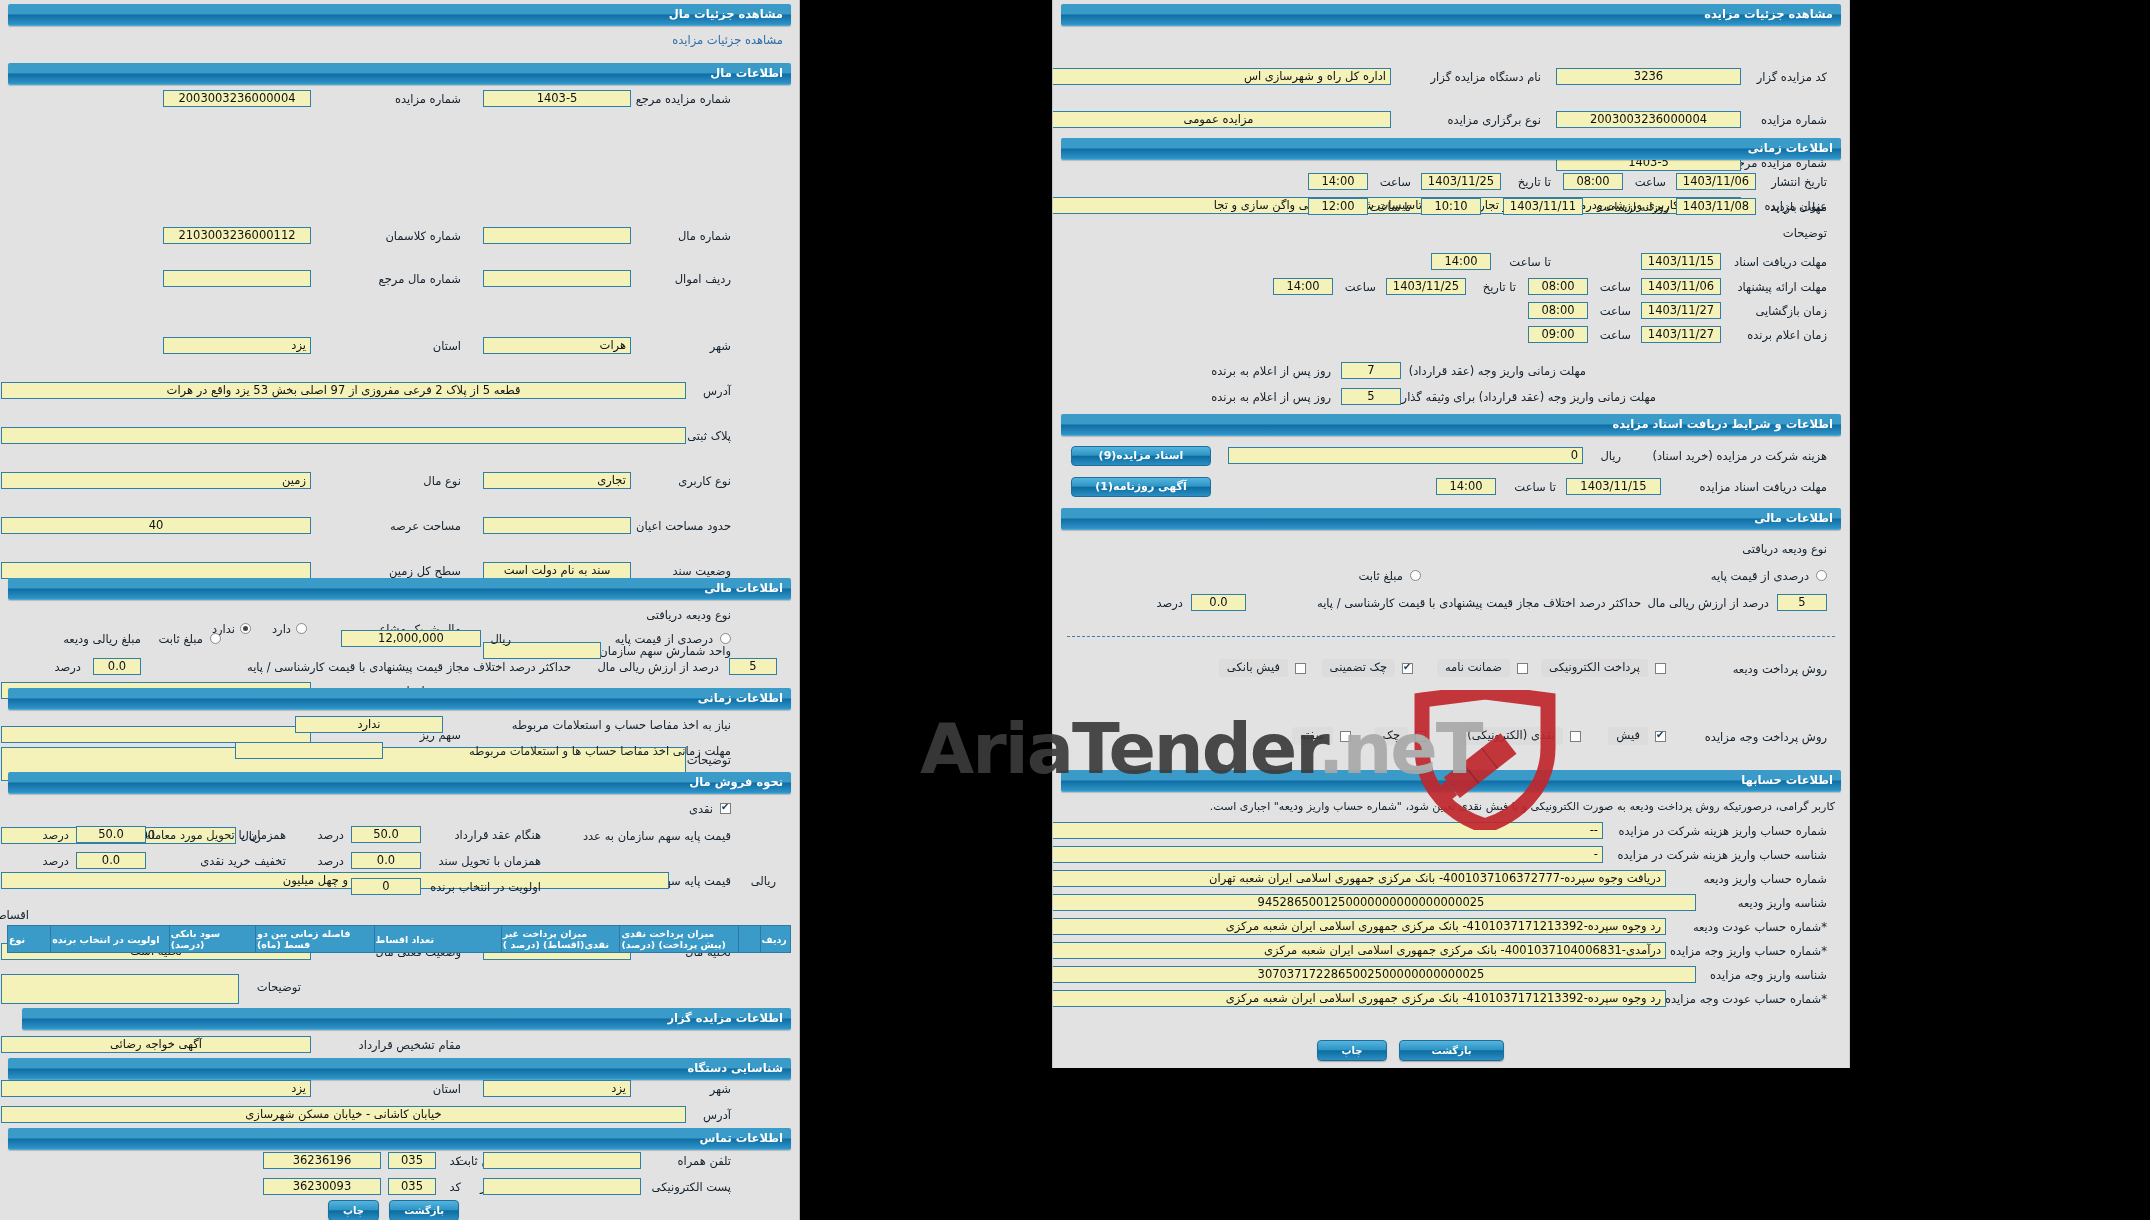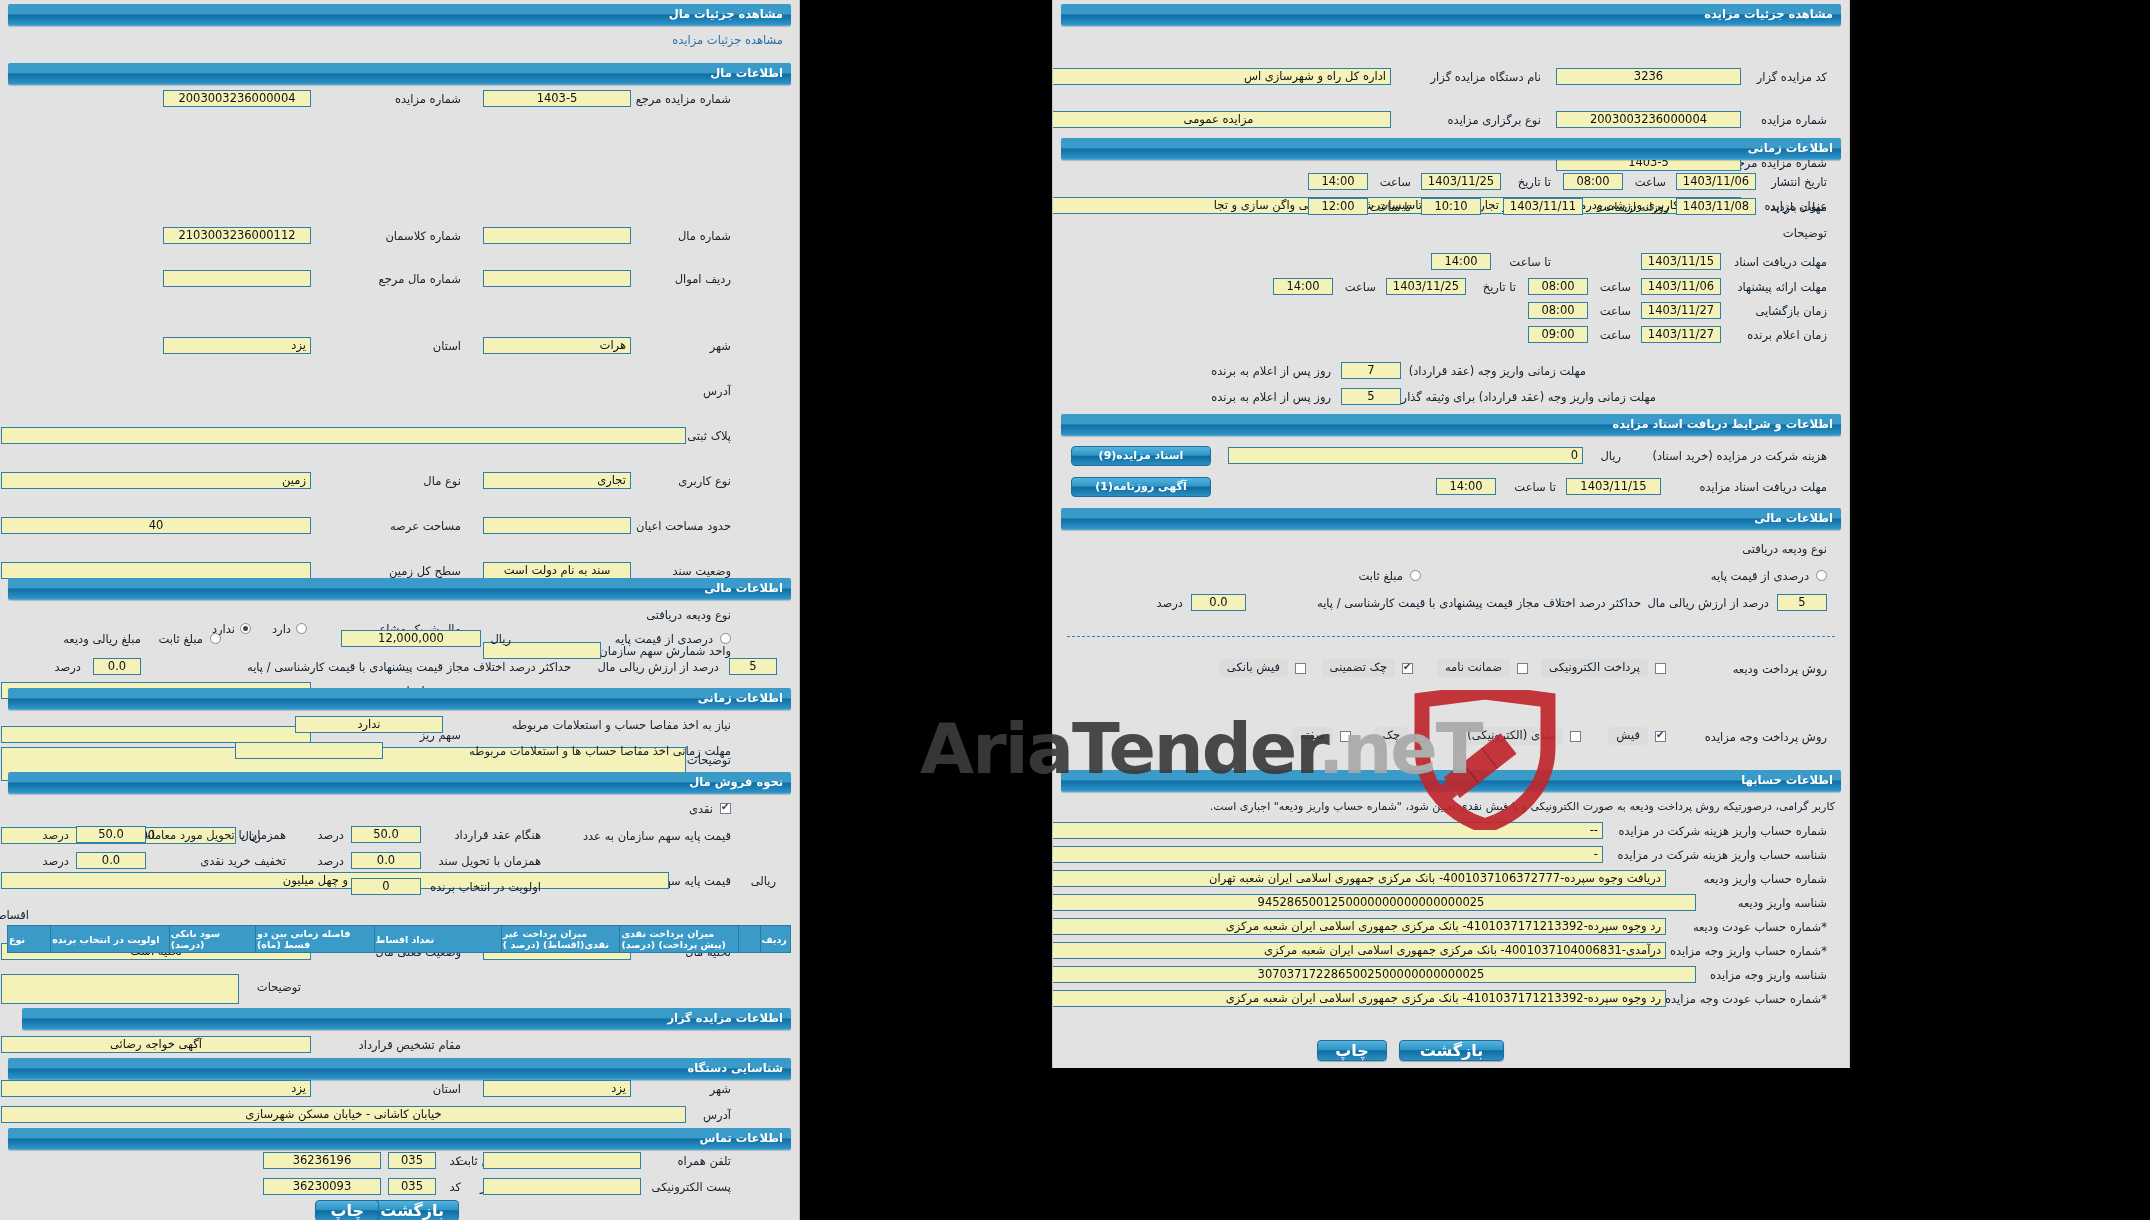--- a/index.html
+++ b/index.html
@@ -65,21 +65,21 @@
   .chk { position:absolute; top:3px; width:11px; height:11px;
          border:1px solid #7d7d7d; background:#fdfdfd; }
   .chk.on::after { content:"\2714"; position:absolute; left:0px; top:-3px;
          font-size:10px; color:#1b3e63; }
 
   
   .btn {
     position:absolute;
     height:21px; line-height:19px;
     padding:0 14px;
-    color:#fff; font-size:16px; font-weight:bold;
+    color:#fff; font-size:10px; font-weight:bold;
     background:linear-gradient(to bottom,#56b4dd 0%,#2e96c6 45%,#0d6c9f 52%,#2b8fc3 100%);
     border:1px solid #1b6f9c; border-radius:4px;
     text-align:center; white-space:nowrap;
     box-shadow:0 1px 1px rgba(0,0,0,.25);
     cursor:pointer;
   }
   .doc-btn {
     position:absolute; height:20px; line-height:18px;
     padding:0 10px;
     color:#fff; font-size:11px; font-weight:bold;
@@ -159,20 +159,21 @@
 
 
   <div class="row" style="top:210px;">
     <div class="lbl" style="right:330px;">استان</div>
     <div class="fld rtl" style="right:480px; width:148px;">یزد</div>
     <div class="lbl" style="right:60px;">شهر</div>
     <div class="fld rtl" style="right:160px; width:148px;">هرات</div>
   </div>
   <div class="row" style="top:236px;">
     <div class="lbl" style="right:60px;">آدرس</div>
+    <div class="fld rtl ctr" style="right:105px; width:685px;">قطعه 5 از پلاک 2 فرعی مفروزی از 97 اصلی بخش 53 یزد واقع در هرات</div>
   </div>
   <div class="row" style="top:262px;">
     <div class="lbl" style="right:60px;">پلاک ثبتی</div>
     <div class="fld rtl" style="right:105px; width:685px;"></div>
   </div>
   <div class="row" style="top:288px;">
     <div class="lbl" style="right:330px;">نوع مال</div>
     <div class="fld rtl" style="right:480px; width:310px;">زمین</div>
     <div class="lbl" style="right:60px;">نوع کاربری</div>
     <div class="fld rtl" style="right:160px; width:148px;">تجاری</div>

